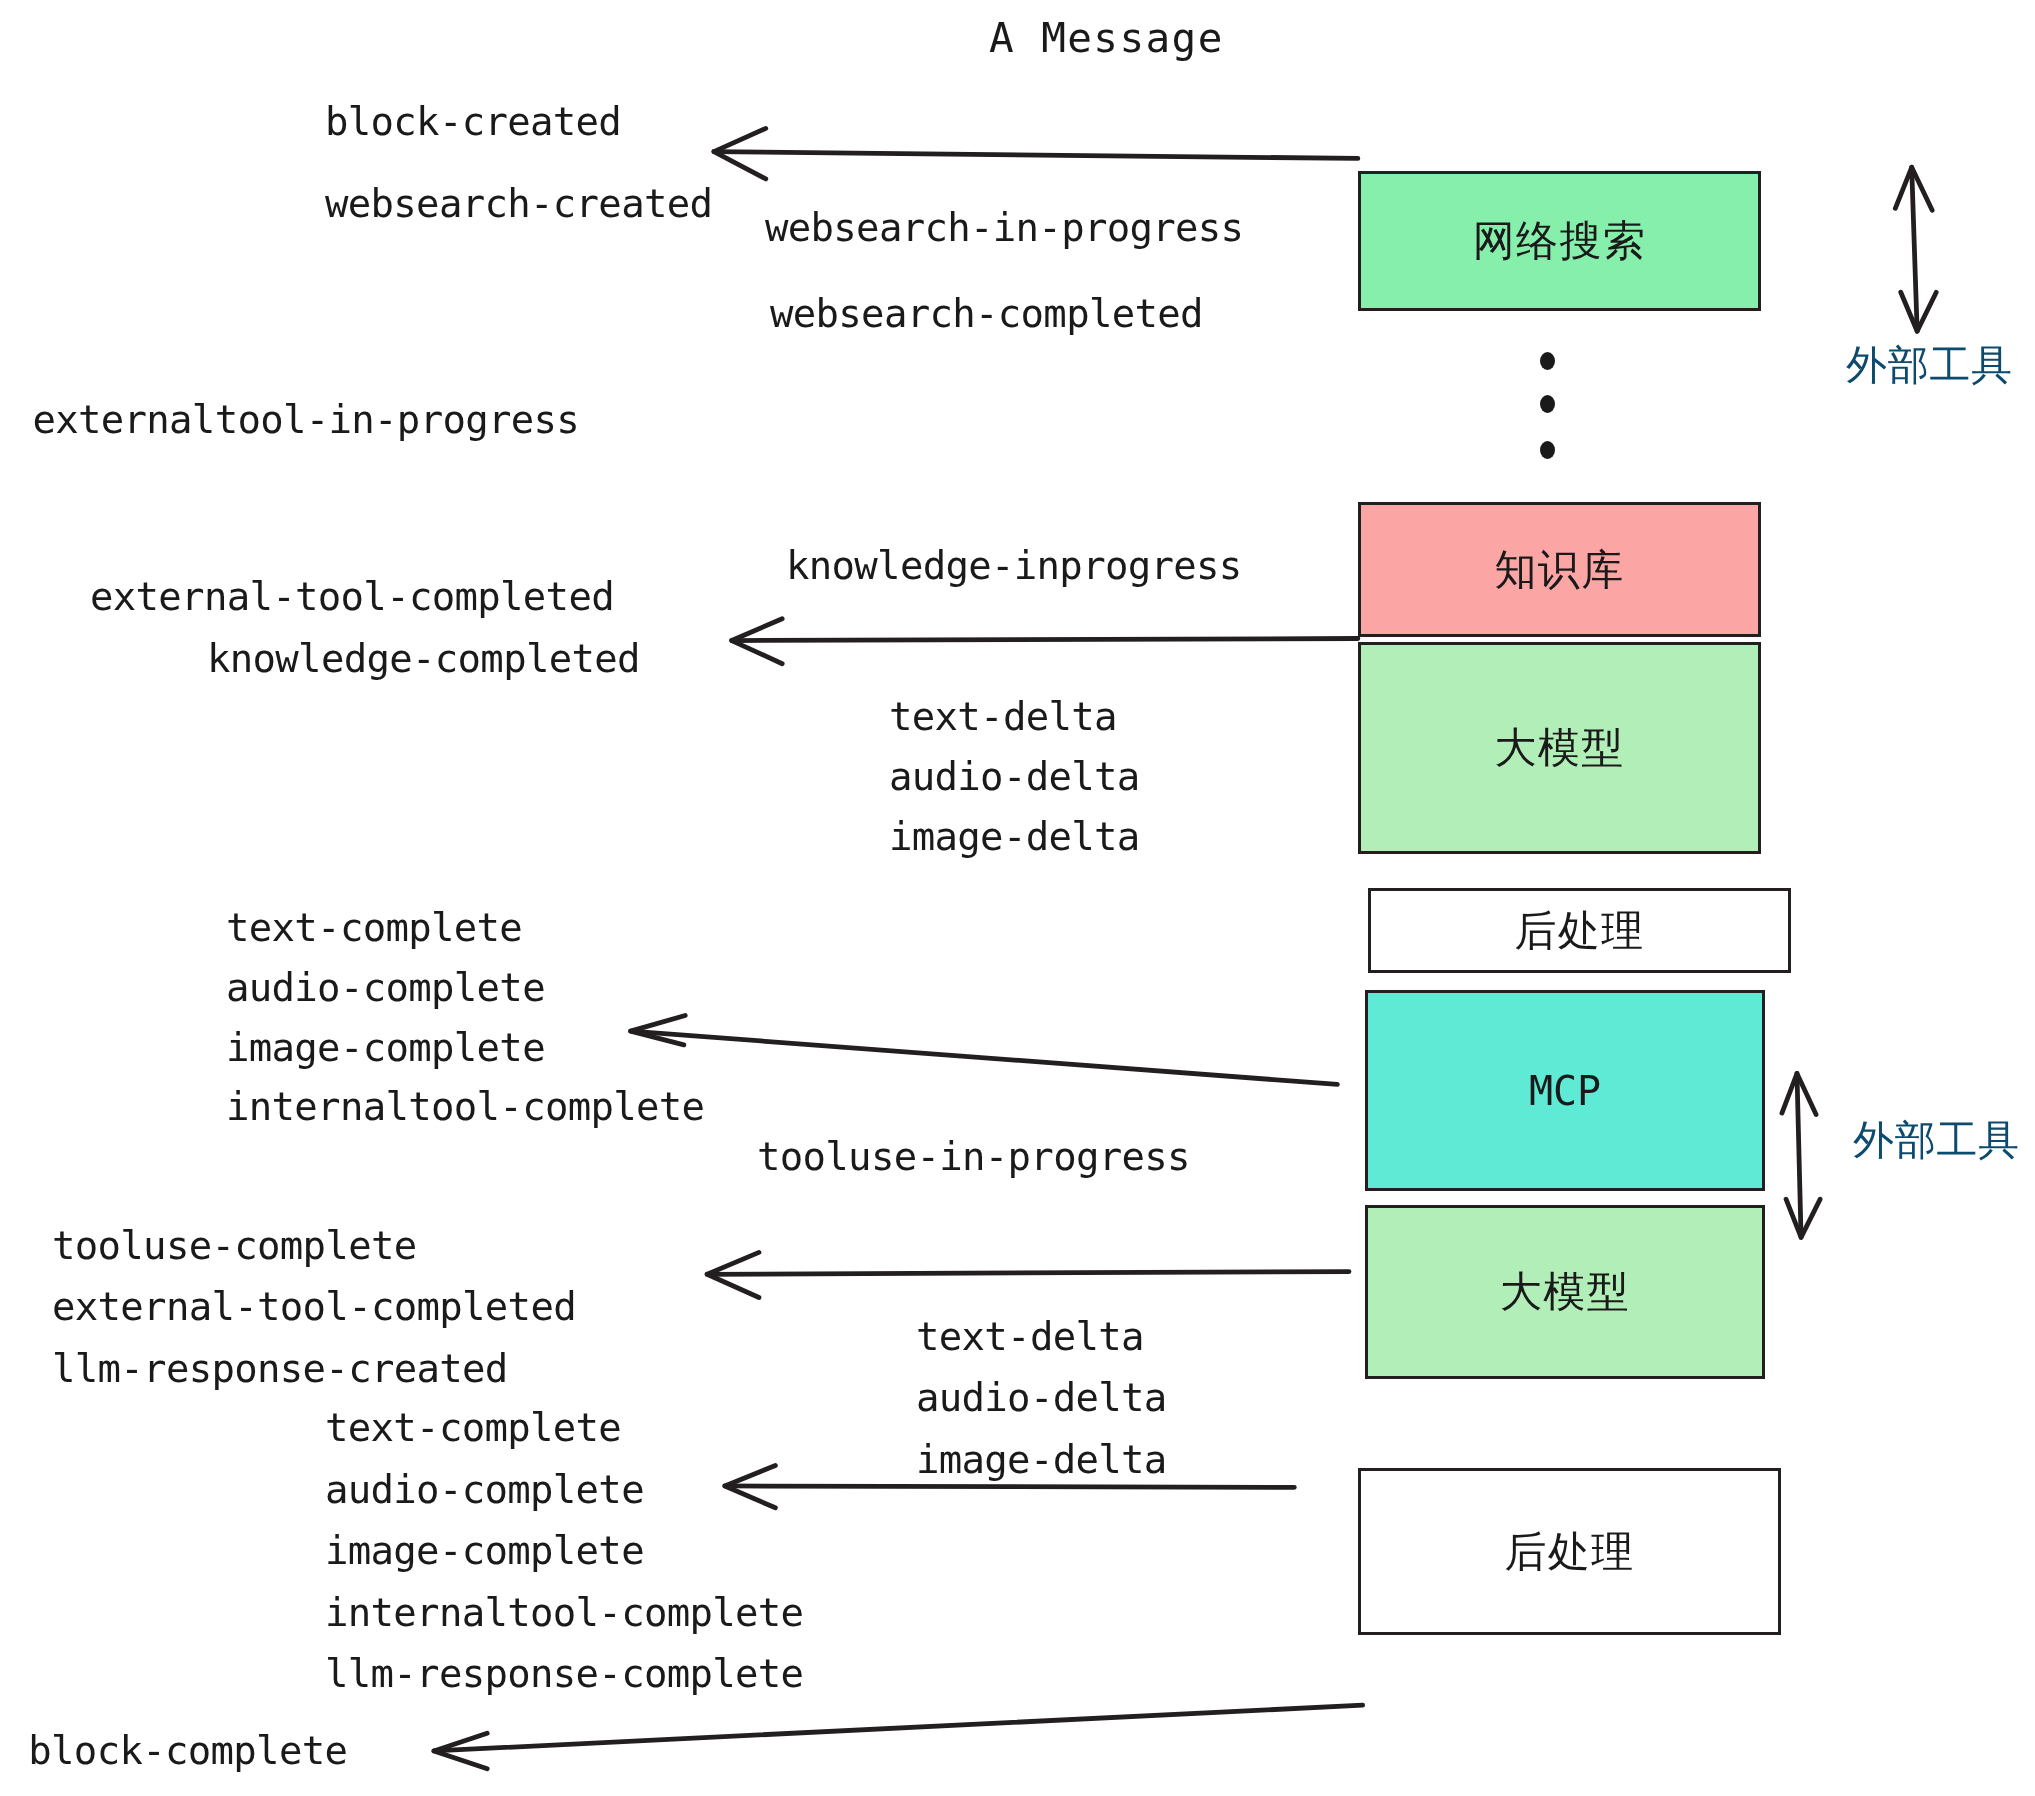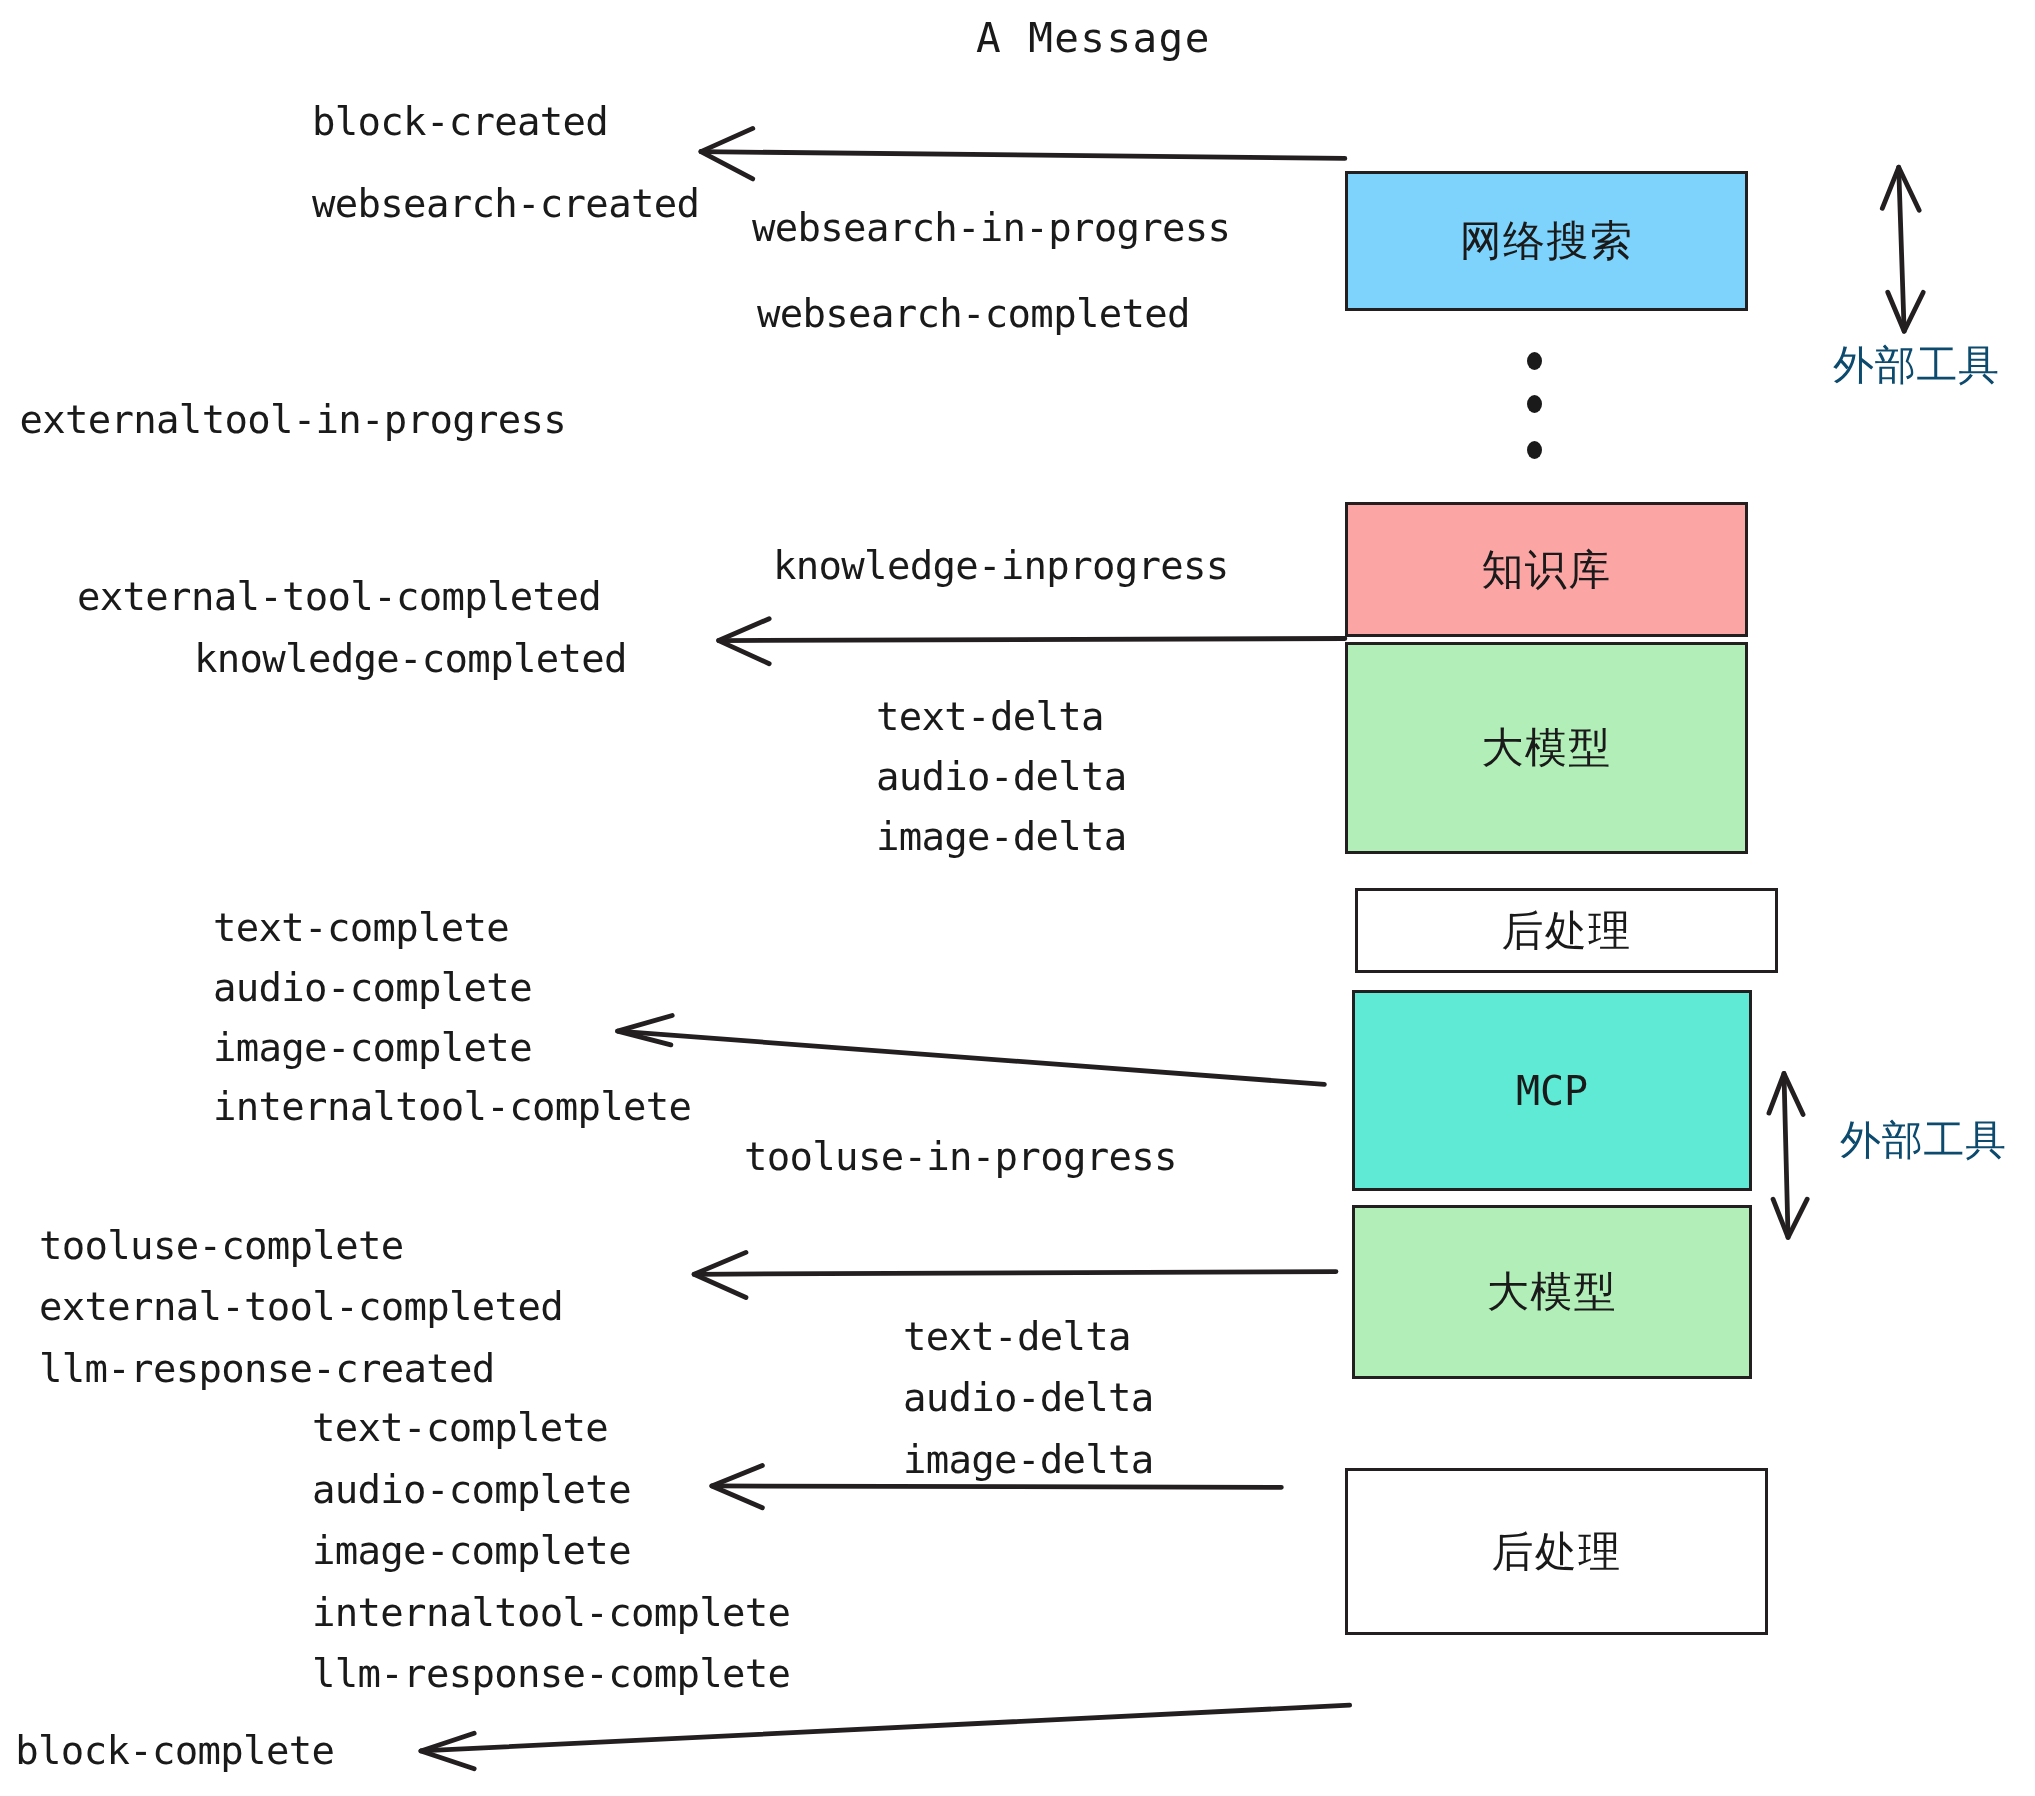--- a/index.html
+++ b/index.html
@@ -1,18 +1,18 @@
 <!DOCTYPE html>
 <html style="font-size:11px"><head>
 <meta charset="utf-8">
 <style>
   html,body{margin:0;padding:0;background:#ffffff;}
   body{width:2035px;height:1796px;position:relative;overflow:hidden;
        font-family:"DejaVu Sans Mono","Liberation Mono",monospace;}
-  .stage{position:absolute;left:3px;top:0;width:1641px;height:1796px;}
+  .stage{position:absolute;left:16px;top:0;width:1641px;height:1796px;}
 
   .evt{position:absolute;
        font-family:"DejaVu Sans Mono","Liberation Mono",monospace;
        font-size:39px;letter-spacing:-0.7px;color:#1a1a1a;white-space:nowrap;
        line-height:1;}
   .title{position:absolute;
        font-family:"DejaVu Sans Mono","Liberation Mono",monospace;
        font-size:41px;letter-spacing:1.4px;color:#1a1a1a;white-space:nowrap;}
 
   .box{position:absolute;border:3.4px solid #231f20;box-sizing:border-box;
@@ -63,21 +63,21 @@
       <path d="M2784 485 L2760 428 M2784 485 L2812 428"></path>
 
       <path d="M2608 1572 L2614 1812"></path>
       <path d="M2608 1572 L2586 1630 M2608 1572 L2636 1632"></path>
       <path d="M2614 1812 L2592 1756 M2614 1812 L2642 1756"></path>
     </g>
   </svg>
 
   <div class="title" style="left:973px;top:13.7px;">A Message</div>
 
-  <div class="box" style="left:1342px;top:171px;width:403px;height:140px;background:#7dd3fc;">
+  <div class="box" style="left:1342px;top:171px;width:403px;height:140px;background:#86efac;">
     <span>网络搜索</span>
   </div>
 
   <div class="dot" style="left:1524px;top:352px;"></div>
   <div class="dot" style="left:1524px;top:395px;"></div>
   <div class="dot" style="left:1524px;top:441px;"></div>
 
   <div class="box" style="left:1342px;top:502px;width:403px;height:135px;background:#fca5a5;">
     <span>知识库</span>
   </div>

